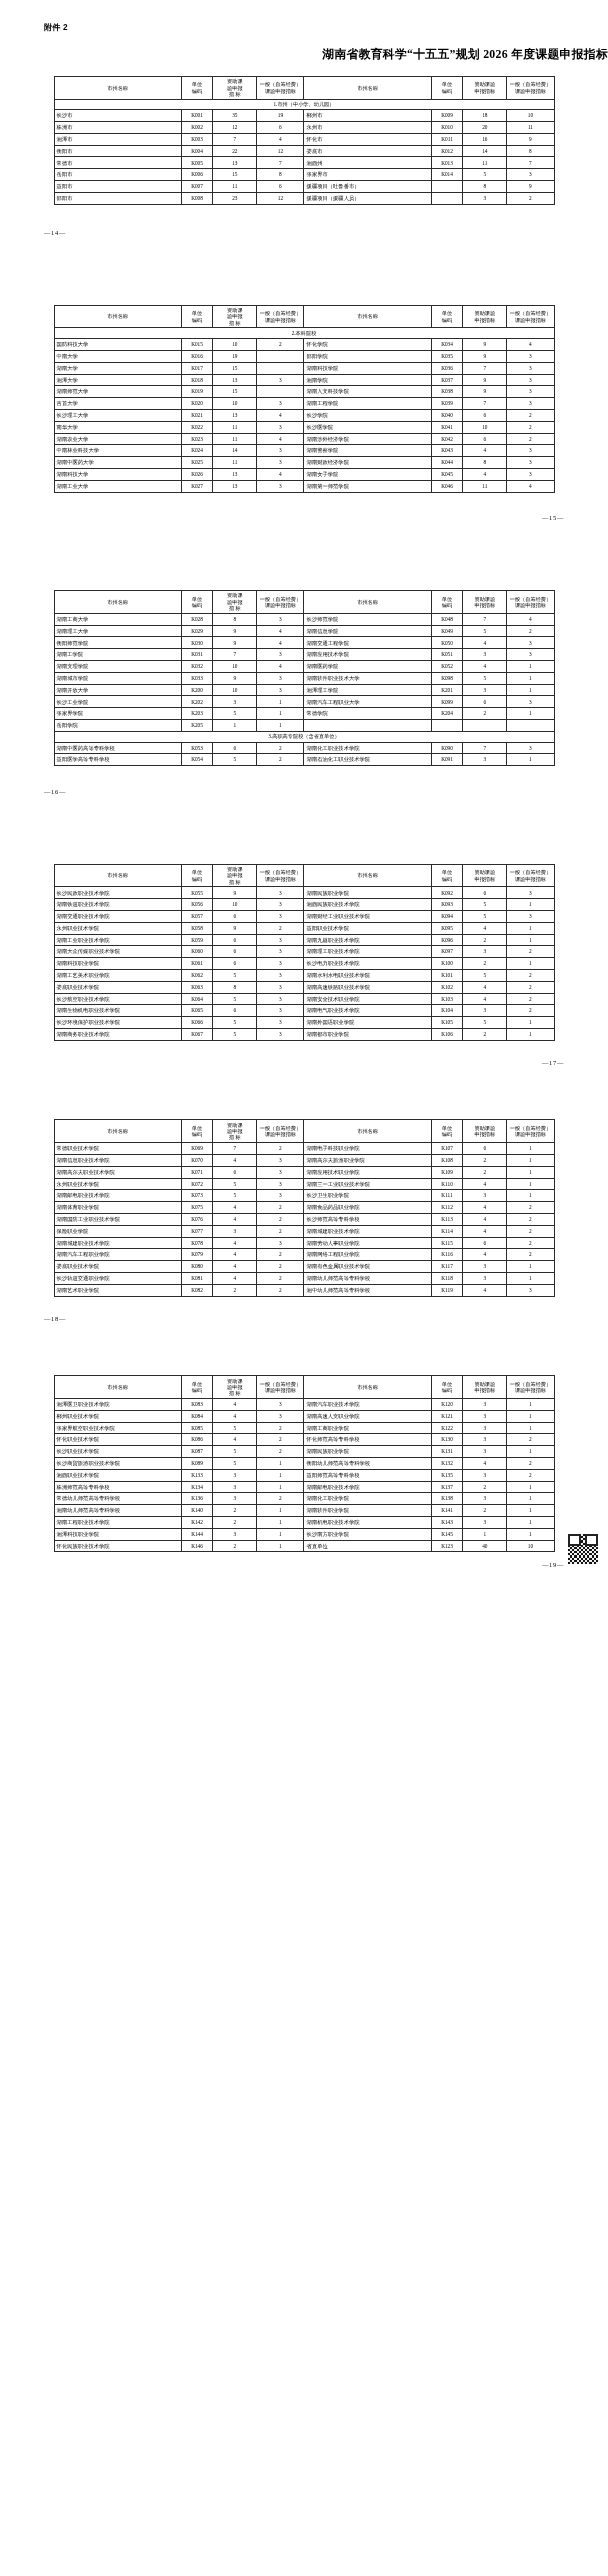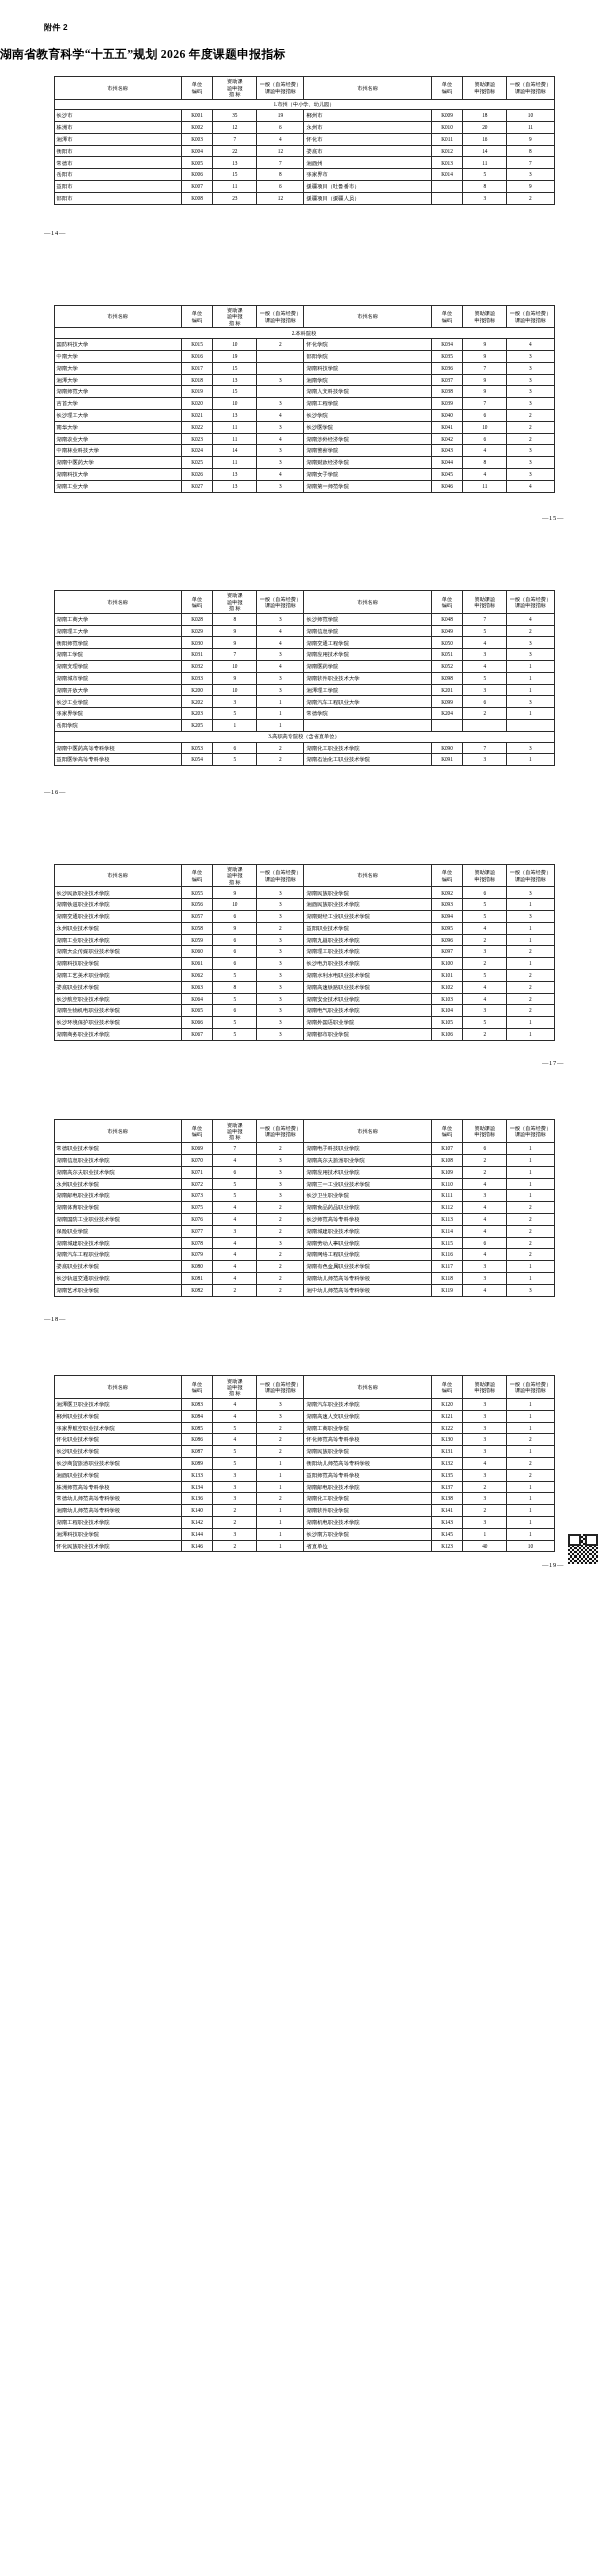--- a/index.html
+++ b/index.html
@@ -22,21 +22,21 @@
   
   .attach-label {
     font-family: "Liberation Sans", "DejaVu Sans", sans-serif;
     font-weight: bold;
     font-size: 8.2px;
     margin-left: 44px;
     padding-top: 21.5px;
     letter-spacing: 0.1px;
   }
   .doc-title {
-    text-align: left;
+    text-align: right;
     font-family: "Liberation Serif", "DejaVu Serif", serif;
     font-weight: bold;
     font-size: 11.8px;
     letter-spacing: 0.3px;
     margin-top: 14.3px;
     margin-bottom: 0;
     padding-right: 0;
   }
 
   

